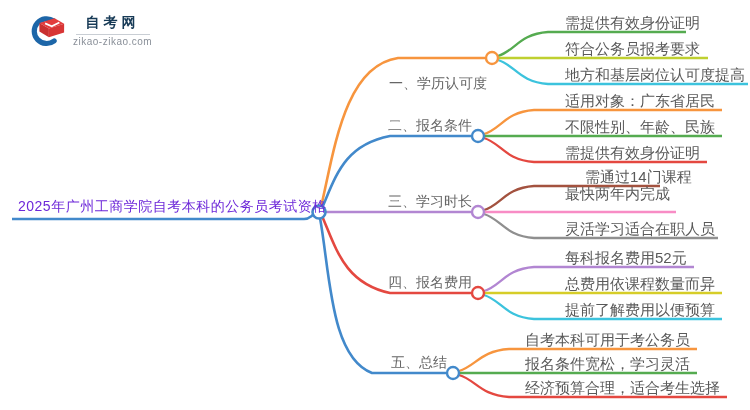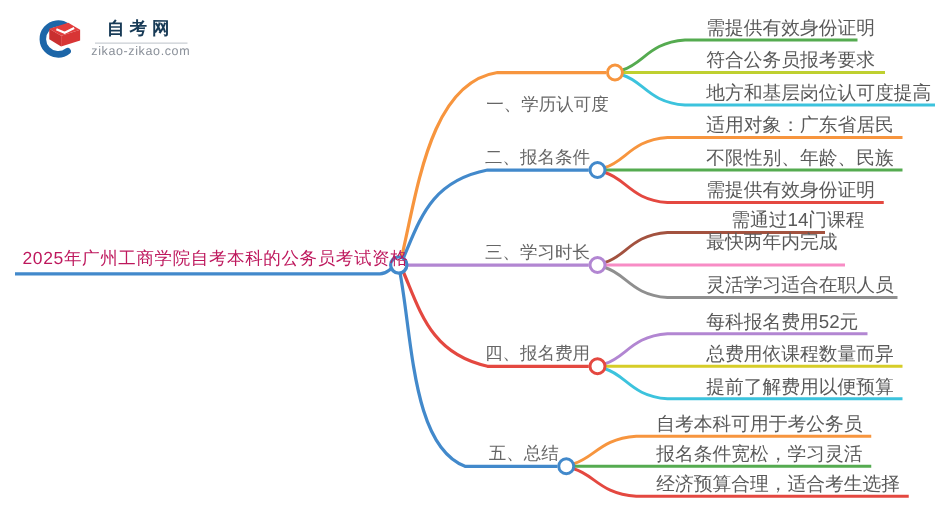--- a/index.html
+++ b/index.html
@@ -2,21 +2,21 @@
 <html><head>
 <meta charset="utf-8">
 <style>
   html,body{margin:0;padding:0;background:#ffffff;}
   #canvas{
     position:relative;width:750px;height:410px;background:#ffffff;overflow:hidden;
     font-family:"Liberation Sans","DejaVu Sans",sans-serif;
   }
   #wires{position:absolute;left:0;top:0;width:750px;height:410px;}
   .txt{position:absolute;white-space:nowrap;line-height:19px;}
-  .root-topic{left:18px;top:197px;font-size:14px;color:#be185d;letter-spacing:.5px;}
+  .root-topic{left:18px;top:197px;font-size:14px;color:#6d28d9;letter-spacing:.5px;}
   .branch-label{font-size:14px;color:#666666;}
   .leaf-label{font-size:15px;color:#595959;}
   
   .b1{right:263px;top:38px;margin-top:36px;}
   .b2{right:278px;top:116px;}
   .b3{right:278px;top:192px;}
   .b4{right:278px;top:273px;}
   .b5{right:303px;top:353px;}
   
   .l10{left:565px;top:13px;}  .l11{left:565px;top:39px;}  .l12{left:565px;top:65px;}

